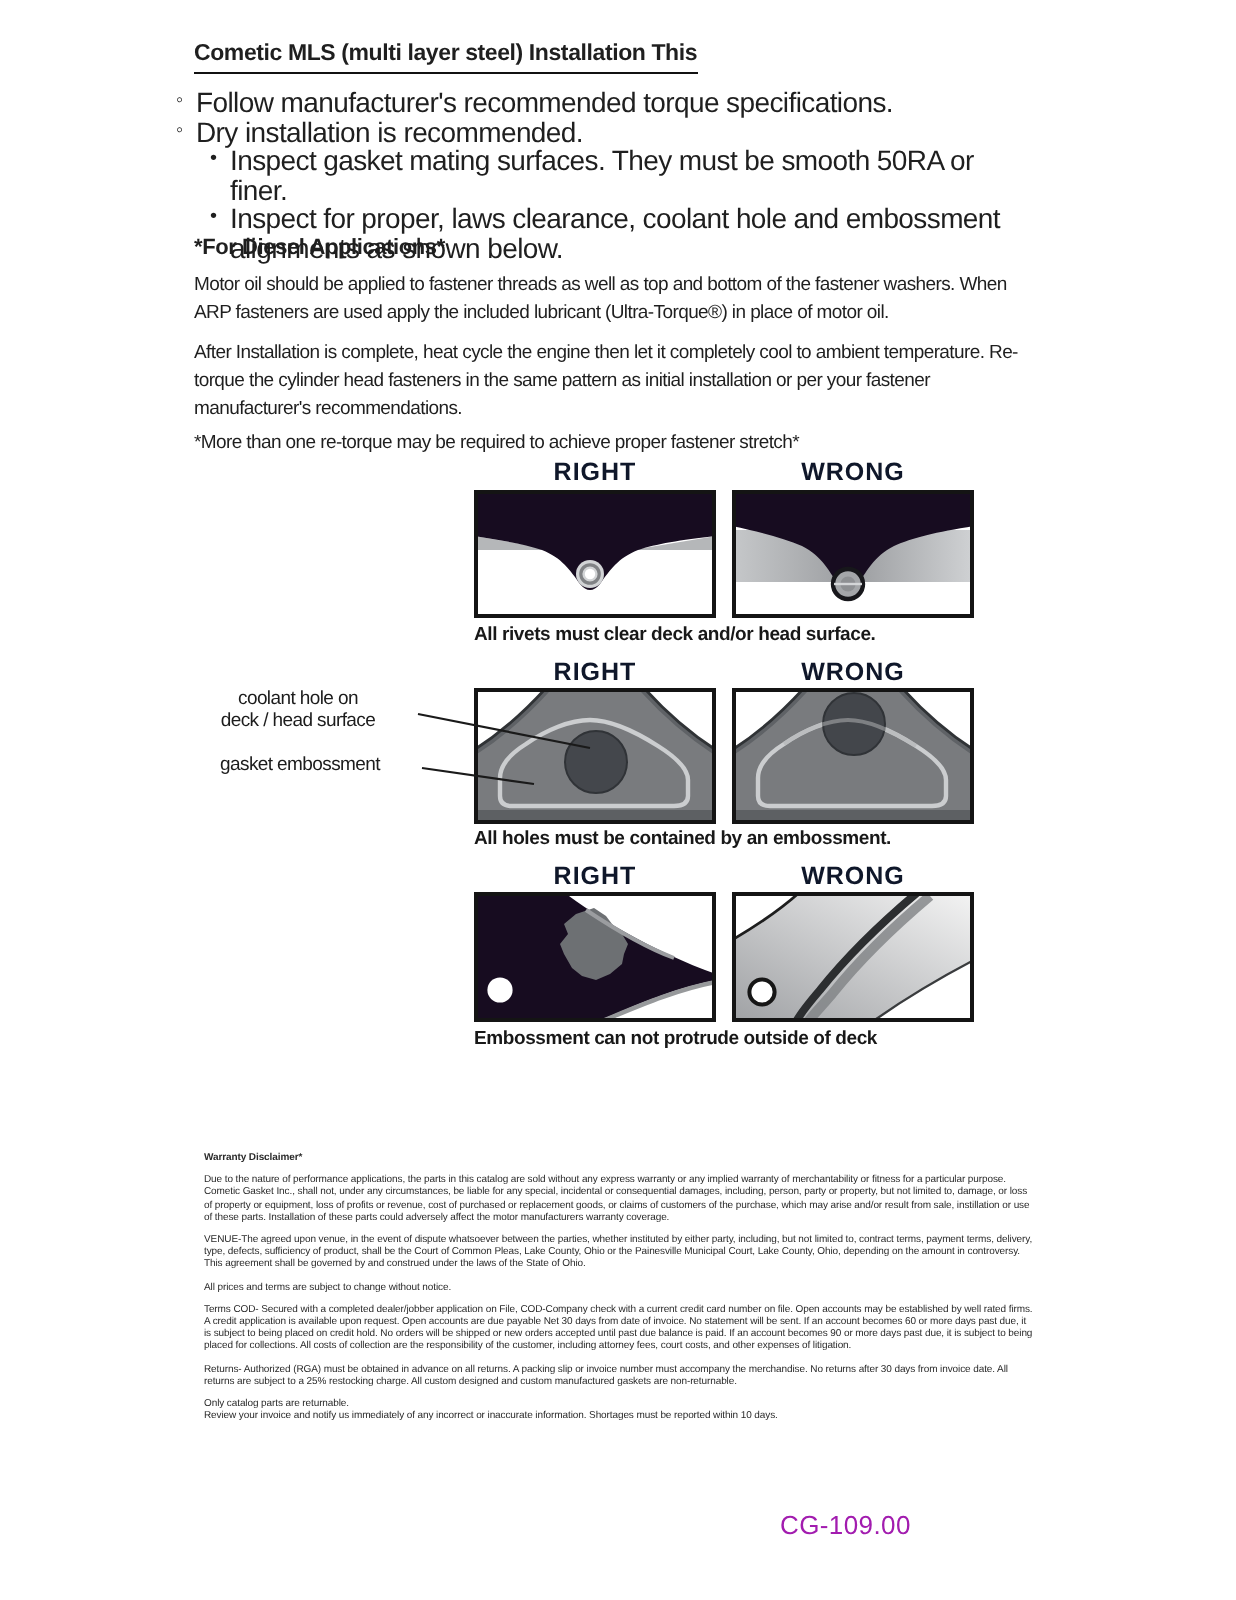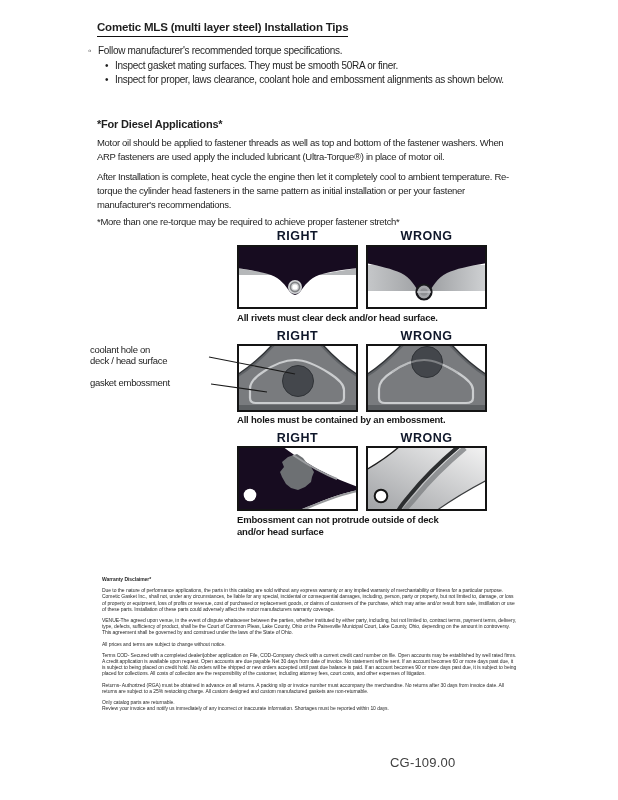--- a/index.html
+++ b/index.html
@@ -7,21 +7,21 @@
     position:relative;width:618px;height:800px;background:#ffffff;overflow:hidden;
     font-family:"Liberation Sans","DejaVu Sans",sans-serif;color:#1f1f1f;
   }
   .abs{position:absolute;}
   
   .title{
     left:97px;top:21px;font-size:11.5px;font-weight:700;letter-spacing:-0.2px;
     border-bottom:1.6px solid #111;padding-bottom:3px;white-space:nowrap;
   }
   
-  .bullets{left:88px;top:44px;width:430px;font-size:10px;letter-spacing:-0.3px;line-height:14.5px;}
+  .bullets{left:88px;top:44px;width:430px;font-size:14px;letter-spacing:-0.3px;line-height:14.5px;}
   .bullet{position:relative;padding-left:10px;}
   .bullet::before{content:"◦";position:absolute;left:0;top:0;font-size:10px;}
   .subbullet{position:relative;margin-left:17px;padding-left:10px;}
   .subbullet::before{content:"•";position:absolute;left:0;top:0;font-size:10px;}
   
   .diesel-head{left:97px;top:118px;font-size:11px;font-weight:700;letter-spacing:-0.2px;}
   .para{left:97px;width:412px;font-size:9.5px;letter-spacing:-0.3px;line-height:14px;}
   .p1{top:136px;}
   .p2{top:170px;}
   .note{top:215px;}
@@ -30,40 +30,41 @@
   .rw-labels div{width:121px;text-align:center;font-size:12.5px;font-weight:700;letter-spacing:0.5px;color:#0f172a;}
   .rw-labels div:last-child{margin-left:8px;}
   .boxrow{left:237px;display:flex;}
   .boxrow svg{display:block;}
   .boxrow svg:last-child{margin-left:8px;}
   .caption{left:237px;font-size:9.5px;font-weight:700;letter-spacing:-0.2px;color:#181818;line-height:11.5px;}
   .labels1{top:229px;} .boxes1{top:245px;} .cap1{top:312px;}
   .labels2{top:329px;} .boxes2{top:344px;} .cap2{top:414px;}
   .labels3{top:431px;} .boxes3{top:446px;} .cap3{top:514px;}
   
-  .ann{position:absolute;text-align:left;font-size:9.5px;letter-spacing:-0.3px;line-height:11px;color:#1c1c1c;}
+  .ann{position:absolute;text-align:center;font-size:9.5px;letter-spacing:-0.3px;line-height:11px;color:#1c1c1c;}
   .ann1{left:90px;top:344px;width:118px;}
   .ann2{left:90px;top:377px;width:120px;}
   #leader-overlay{left:205px;top:352px;z-index:5;}
   
   .legal{left:102px;top:576px;width:415px;font-size:5px;line-height:6.2px;letter-spacing:-0.05px;color:#2a2a2a;}
   .legal .grp{margin-bottom:5px;}
   .legal .bold{font-weight:700;}
   
-  .cgcode{left:390px;top:755px;font-size:13px;letter-spacing:0.2px;color:#404040;}
+  .cgcode{left:390px;top:755px;font-size:13px;letter-spacing:0.2px;color:#a21caf;}
 </style>
 </head>
 <body>
 
 <div id="page">
 
-  <div class="abs title">Cometic MLS (multi layer steel) Installation Tips</div>
+  <div class="abs title">Cometic MLS (multi layer steel) Installation This</div>
 
   <div class="abs bullets">
     <div class="bullet">Follow manufacturer's recommended torque specifications.</div>
+    <div class="bullet">Dry installation is recommended.</div>
     <div class="subbullet">Inspect gasket mating surfaces.  They must be smooth 50RA or finer.</div>
     <div class="subbullet">Inspect for proper, laws clearance, coolant hole and embossment alignments as shown below.</div>
   </div>
 
   <div class="abs diesel-head">*For Diesel Applications*</div>
   <div class="abs para p2">After Installation is complete, heat cycle the engine then let it completely cool to ambient temperature. Re-torque the cylinder head fasteners in the same pattern as initial installation or per your fastener manufacturer's recommendations.</div>
   <div class="abs para p1">Motor oil should be applied to fastener threads as well as top and bottom of the fastener washers. When ARP fasteners are used apply the included lubricant (Ultra-Torque®) in place of motor oil.</div>
   <div class="abs para note">*More than one re-torque may be required to achieve proper fastener stretch*</div>
 
   <div class="abs rw-labels labels1">
@@ -171,21 +172,20 @@
       <path d="M34,0 C24,9 12,17 0,24" fill="none" stroke="#1e1e1e" stroke-width="1.4"></path>
       <path d="M121,34 C102,44 84,55 70,65" fill="none" stroke="#3a3c3e" stroke-width="1.2"></path>
       <path d="M99,2 C80,18 62,36 50,51 C44,58 40,62 38,65" fill="none" stroke="#808285" stroke-width="5" opacity="0.8"></path>
       <path d="M93,0 C74,16 56,34 44,49 C38,56 34,61 32,65" fill="none" stroke="#2c2e30" stroke-width="4"></path>
       <circle cx="15" cy="50" r="6.3" fill="#ffffff" stroke="#161616" stroke-width="2"></circle>
       <rect x="1" y="1" width="119" height="63" fill="none" stroke="#141414" stroke-width="2"></rect>
     </svg>
   </div>
   <div class="abs caption cap3">
     <div>Embossment can not protrude outside of deck</div>
-    <div>and/or head surface</div>
   </div>
 
   <div class="abs legal">
     <div class="grp bold">Warranty Disclaimer*</div>
     <div class="grp">Due to the nature of performance applications, the parts in this catalog are sold without any express warranty or any implied warranty of merchantability or fitness for a particular purpose.  Cometic Gasket Inc., shall not, under any circumstances, be liable for any special, incidental or consequential damages, including, person, party or property, but not limited to, damage, or loss of property or equipment, loss of profits or revenue, cost of purchased or replacement goods, or claims of customers of the purchase, which may arise and/or result from sale, instillation or use of these parts.  Installation of these parts could adversely affect the motor manufacturers warranty coverage.</div>
     <div class="grp">
       <div>VENUE-The agreed upon venue, in the event of dispute whatsoever between the parties, whether instituted by either party, including, but not limited to, contract terms, payment terms, delivery, type, defects, sufficiency of product, shall be the Court of Common Pleas, Lake County, Ohio or the Painesville Municipal Court, Lake County, Ohio, depending on the amount in controversy.</div>
       <div>This agreement shall be governed by and construed under the laws of the State of Ohio.</div>
     </div>
     <div class="grp">All prices and terms are subject to change without notice.</div>

